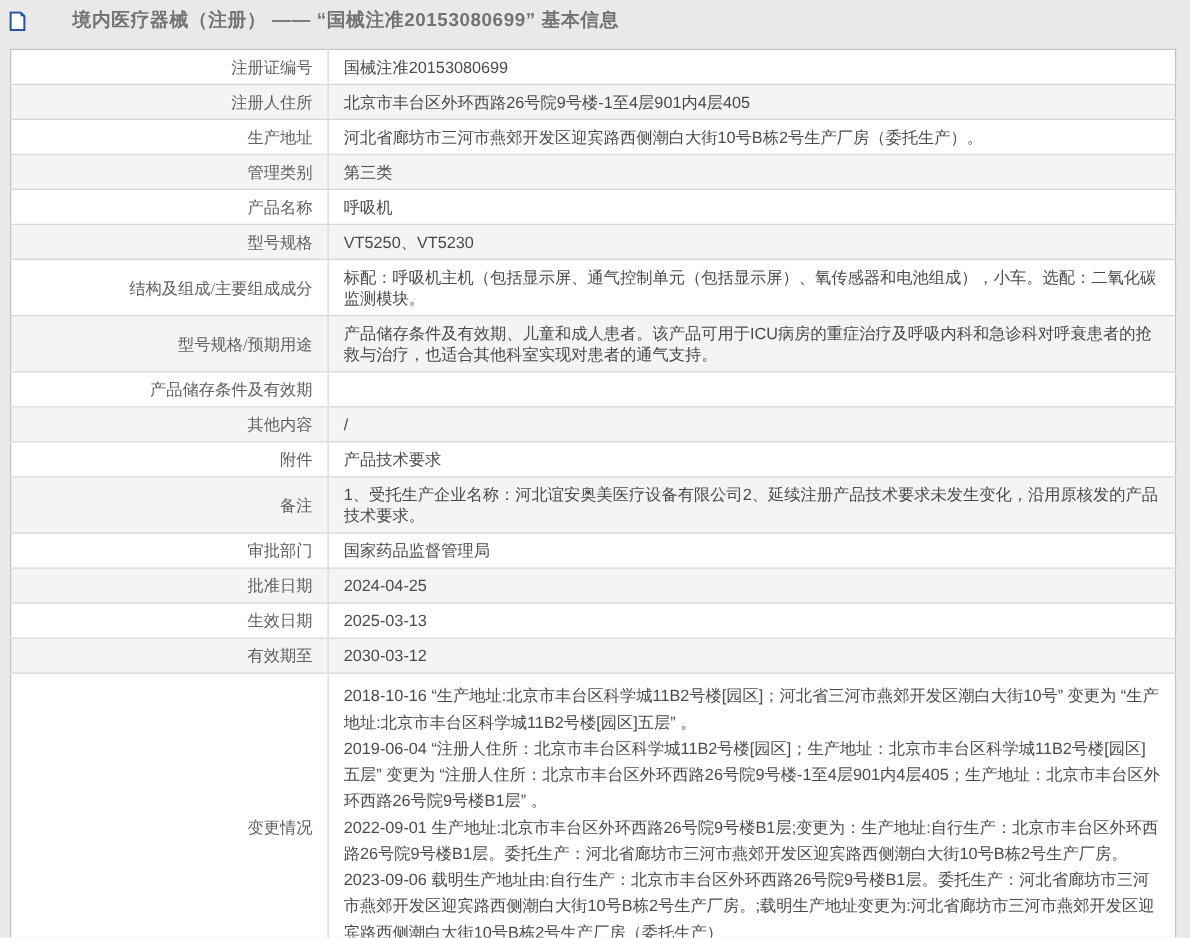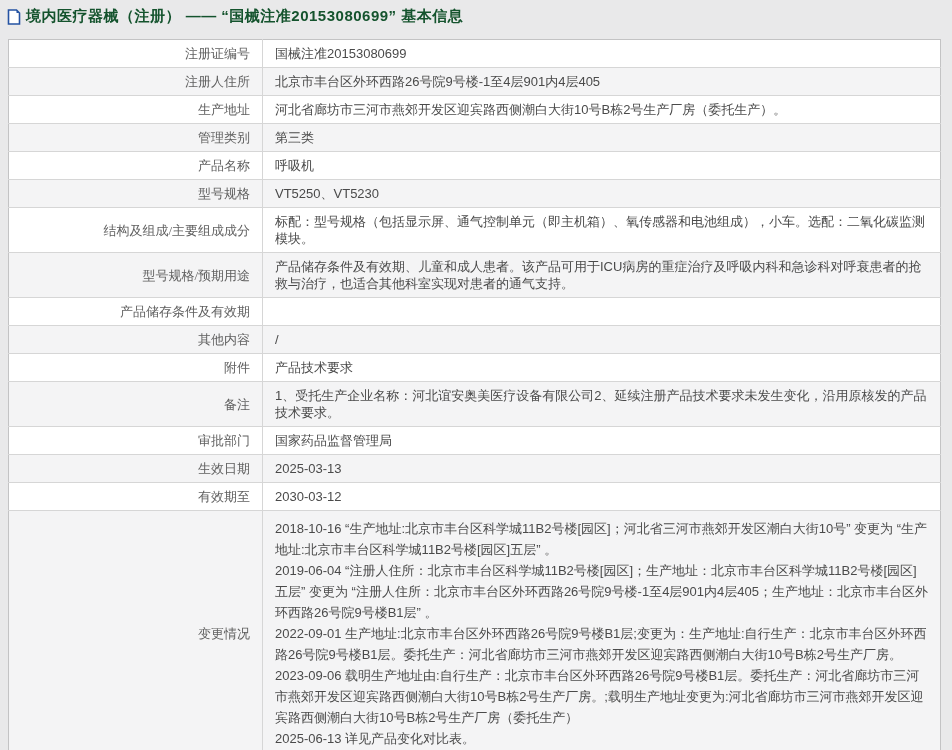--- a/index.html
+++ b/index.html
@@ -10,24 +10,25 @@
     overflow: hidden;
   }
   .page-header {
     padding: 7px 0 0 7px;
     display: flex;
     align-items: center;
     gap: 5px;
   }
   .doc-icon { display: inline-block; width: 14px; height: 16px; flex: 0 0 auto; }
   .page-title {
-    color: #14532d;
+    color: #737373;
     font-size: 15px;
     font-weight: bold;
     letter-spacing: .5px;
+    margin-left: 32px;
   }
   .info-table {
     margin: 13px 0 0 8px;
     width: 933px;
     border-collapse: collapse;
     background: #ffffff;
     border: 1px solid #c3c3c4;
     table-layout: fixed;
   }
   .info-table tr { border-bottom: 1px solid #d6d6d6; }
@@ -86,21 +87,21 @@
     <tr>
       <td class="label-cell">产品名称</td>
       <td class="value-cell">呼吸机</td>
     </tr>
     <tr>
       <td class="label-cell">型号规格</td>
       <td class="value-cell">VT5250、VT5230</td>
     </tr>
     <tr>
       <td class="label-cell">结构及组成/主要组成成分</td>
-      <td class="value-cell">标配：型号规格（包括显示屏、通气控制单元（即主机箱）、氧传感器和电池组成），小车。选配：二氧化碳监测模块。</td>
+      <td class="value-cell">标配：呼吸机主机（包括显示屏、通气控制单元（包括显示屏）、氧传感器和电池组成），小车。选配：二氧化碳监测模块。</td>
     </tr>
     <tr>
       <td class="label-cell">型号规格/预期用途</td>
       <td class="value-cell">产品储存条件及有效期、儿童和成人患者。该产品可用于ICU病房的重症治疗及呼吸内科和急诊科对呼衰患者的抢救与治疗，也适合其他科室实现对患者的通气支持。</td>
     </tr>
     <tr class="row-empty-value">
       <td class="label-cell">产品储存条件及有效期</td>
       <td class="value-cell"></td>
     </tr>
     <tr>
@@ -113,20 +114,24 @@
     </tr>
     <tr>
       <td class="label-cell">备注</td>
       <td class="value-cell">1、受托生产企业名称：河北谊安奥美医疗设备有限公司2、延续注册产品技术要求未发生变化，沿用原核发的产品技术要求。</td>
     </tr>
     <tr>
       <td class="label-cell">审批部门</td>
       <td class="value-cell">国家药品监督管理局</td>
     </tr>
     <tr>
+      <td class="label-cell">批准日期</td>
+      <td class="value-cell">2024-04-25</td>
+    </tr>
+    <tr>
       <td class="label-cell">生效日期</td>
       <td class="value-cell">2025-03-13</td>
     </tr>
     <tr>
       <td class="label-cell">有效期至</td>
       <td class="value-cell">2030-03-12</td>
     </tr>
     <tr>
       <td class="label-cell">变更情况</td>
       <td class="value-cell multiline">2018-10-16 “生产地址:北京市丰台区科学城11B2号楼[园区]；河北省三河市燕郊开发区潮白大街10号” 变更为 “生产地址:北京市丰台区科学城11B2号楼[园区]五层” 。

